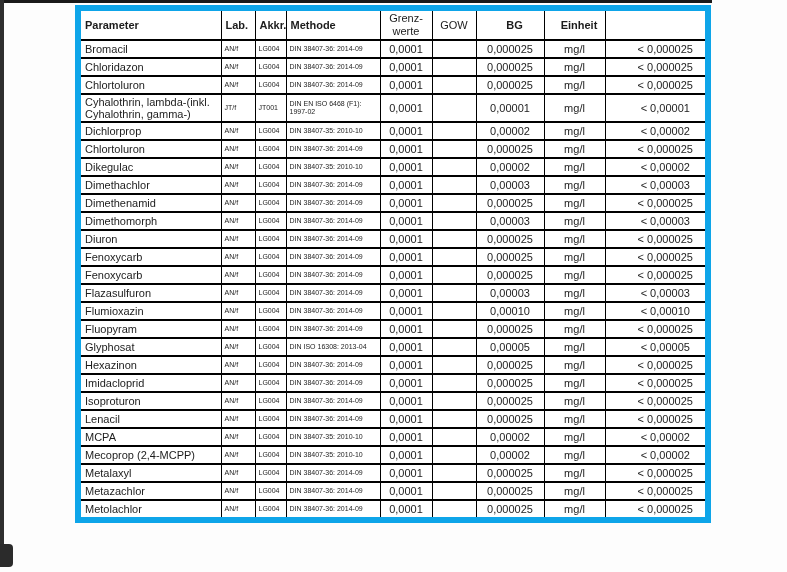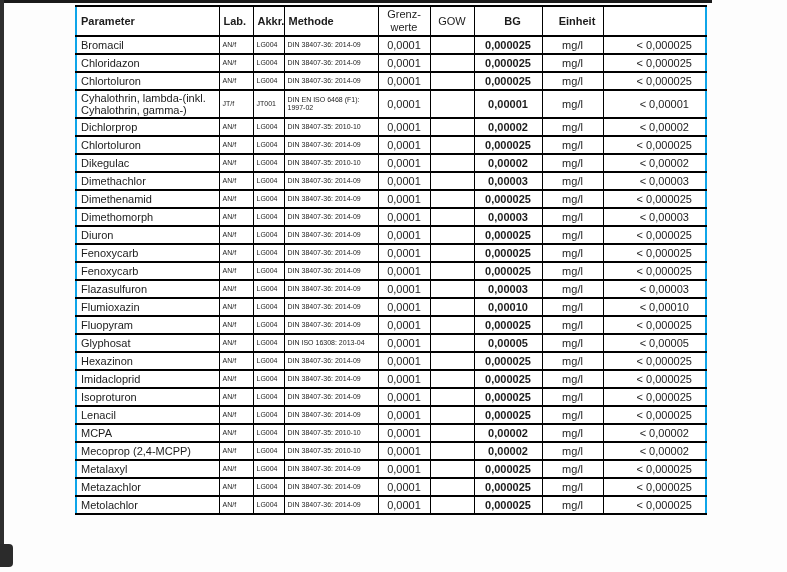--- a/index.html
+++ b/index.html
@@ -8,38 +8,38 @@
     background:#fdfdfd; font-family:"Liberation Sans", sans-serif; color:#1c1c1c;
   }
   
   .top-line  { position:absolute; top:0; left:0; width:712px; height:3px; background:#1a1a1a; }
   .left-bar  { position:absolute; top:0; left:0; width:4px; height:548px; background:#2f2f2f; }
   .corner-blob { position:absolute; top:544px; left:0; width:13px; height:23px; background:#2b2b2b; border-radius:0 4px 4px 0; }
 
   table.analysis {
     position:absolute; left:75px; top:5px; width:630px;
     border-collapse:collapse; table-layout:fixed; background:#ffffff;
-    border:2px solid #0ea5e9;
+    border:6px solid #0ea5e9;
   }
   th, td {
     border-left:1px solid #000; border-right:1px solid #000;
     border-top:2px solid #000; border-bottom:2px solid #000;
     padding:1px 2px; vertical-align:middle; overflow:hidden;
   }
   th { height:25px; font-size:11px; font-weight:normal; line-height:13px; }
   th.bold { font-weight:bold;padding-left:11px; }
   td { height:14px; font-size:11px; line-height:12px; text-align:center; }
 
   .col-parameter  { width:143px; }
   .col-lab        { width:34px;margin-top:42px;  }
   .col-akkr       { width:31px;  }
   .col-methode    { width:94px;  }
   .col-grenzwerte { width:52px;  }
   .col-gow        { width:44px;  }
-  .col-bg         { width:68px;font-weight:bold;  }
+  .col-bg         { width:68px;  }
   .col-einheit    { width:61px;  }
   .col-result     { width:103px;padding-left:22px; }
 
   th.col-parameter, th.col-lab, th.col-akkr, th.col-methode { text-align:left; padding-left:4px; }
   th.col-grenzwerte { white-space:pre-line; }
 
   td.col-parameter { text-align:left; padding-left:4px; }
   td.col-lab, td.col-akkr, td.col-methode {
     text-align:left; padding-left:3px; font-size:7px; line-height:8px;
   }

